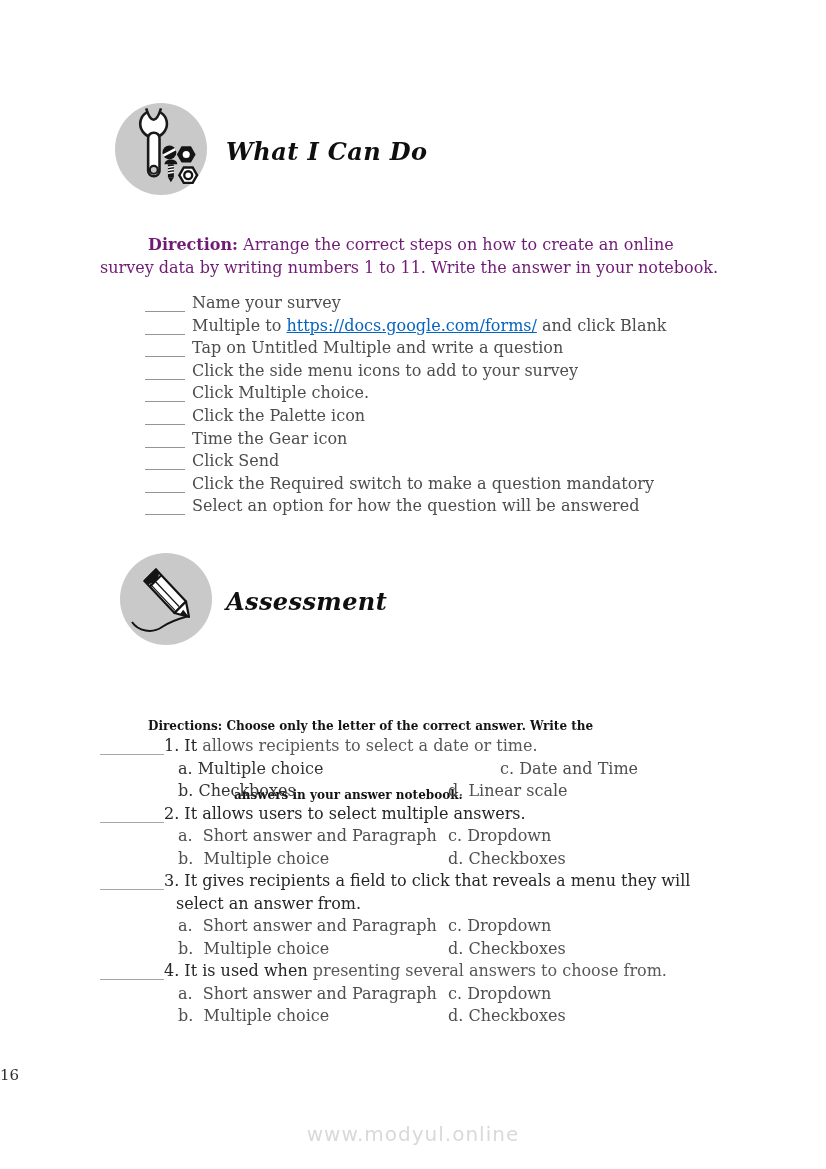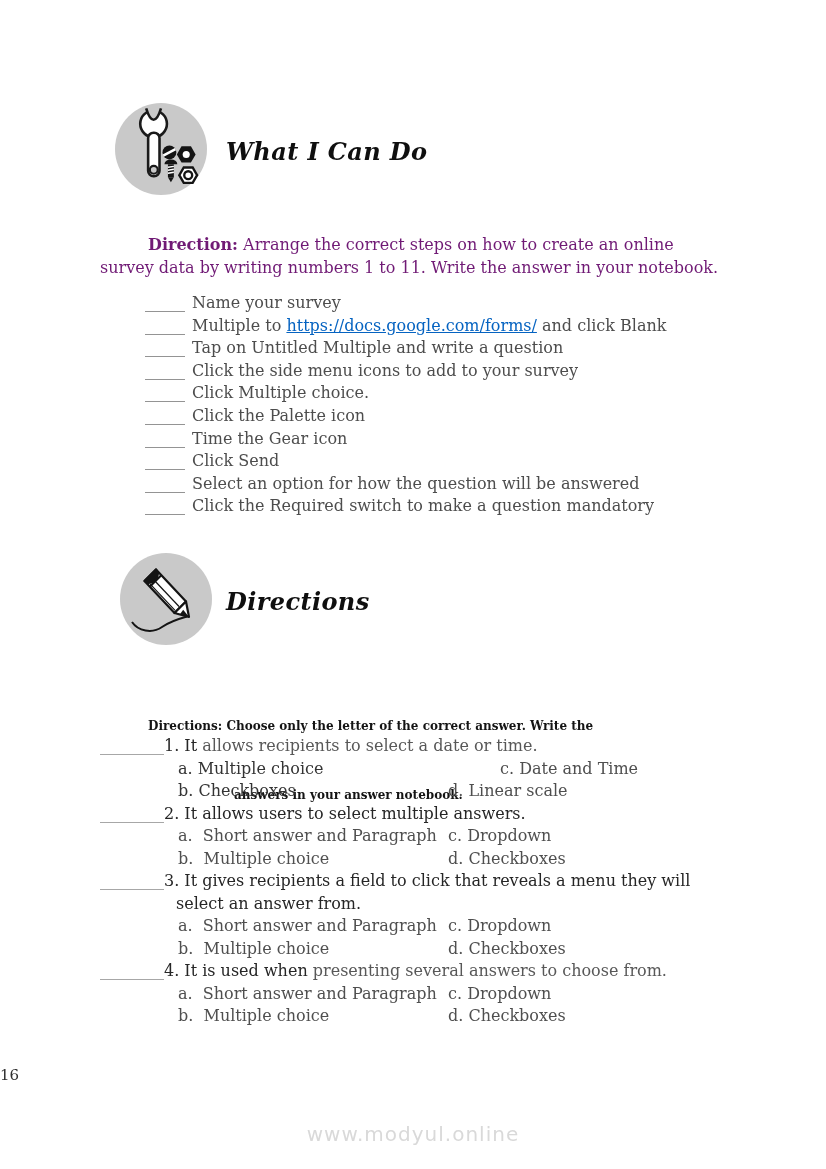--- a/index.html
+++ b/index.html
@@ -109,40 +109,40 @@
 
   <div class="steps">
     <div class="step"><span class="blank">_____</span><span>Name your survey</span></div>
     <div class="step"><span class="blank">_____</span><span>Multiple to </span><a class="doc-link">https://docs.google.com/forms/</a><span> and click Blank</span></div>
     <div class="step"><span class="blank">_____</span><span>Tap on Untitled Multiple and write a question</span></div>
     <div class="step"><span class="blank">_____</span><span>Click the side menu icons to add to your survey</span></div>
     <div class="step"><span class="blank">_____</span><span>Click Multiple choice.</span></div>
     <div class="step"><span class="blank">_____</span><span>Click the Palette icon</span></div>
     <div class="step"><span class="blank">_____</span><span>Time the Gear icon</span></div>
     <div class="step"><span class="blank">_____</span><span>Click Send</span></div>
+    <div class="step"><span class="blank">_____</span><span>Click the Required switch to make a question mandatory</span></div>
     <div class="step"><span class="blank">_____</span><span>Select an option for how the question will be answered</span></div>
-    <div class="step"><span class="blank">_____</span><span>Click the Required switch to make a question mandatory</span></div>
   </div>
 
   <div class="icon-circle" id="pencil-circle">
     <svg width="92" height="92" viewBox="0 0 92 92">
       <g stroke="#141414" stroke-width="2.2" fill="#ffffff" stroke-linejoin="round">
         <path d="M24.5 28 L36 16.5 L66 48.5 L54.5 60 Z"></path>
         <path d="M54.5 60 L66 48.5 L69 64 Z"></path>
         <path d="M36 16.5 A8.2 8.2 0 0 1 24.5 28 Z" fill="#141414"></path>
         <line x1="27.5" y1="31" x2="39" y2="19.5"></line>
         <line x1="30" y1="33.5" x2="41.5" y2="22"></line>
         <line x1="34" y1="27" x2="59" y2="53.5" stroke-width="1.2"></line>
         <line x1="30" y1="30.8" x2="55" y2="57.3" stroke-width="1.2"></line>
       </g>
       <path d="M69 64 L63.2 56.8 L59.8 61.4 Z" fill="#141414"></path>
       <path d="M12 69 C18 78 32 81 42 74 C50 68.5 58 66 67 63.5" fill="none" stroke="#141414" stroke-width="2"></path>
     </svg>
   </div>
-  <div class="section-title" id="title-assessment">Directions</div>
+  <div class="section-title" id="title-assessment">Assessment</div>
 
   <div class="adirections">
     <div>Directions: Choose only the letter of the correct answer. Write the</div>
     <div class="line2">answers in your answer notebook.</div>
   </div>
 
   <div class="questions">
 
     <div class="line"><span class="stem-blank">________</span><span class="stem-dark">1. It</span><span class="stem-light"> allows recipients to select a date or time.</span></div>
     <div class="line opt-row"><span class="opt dark left-col">a. Multiple choice</span><span class="opt shift">c. Date and Time</span></div>

